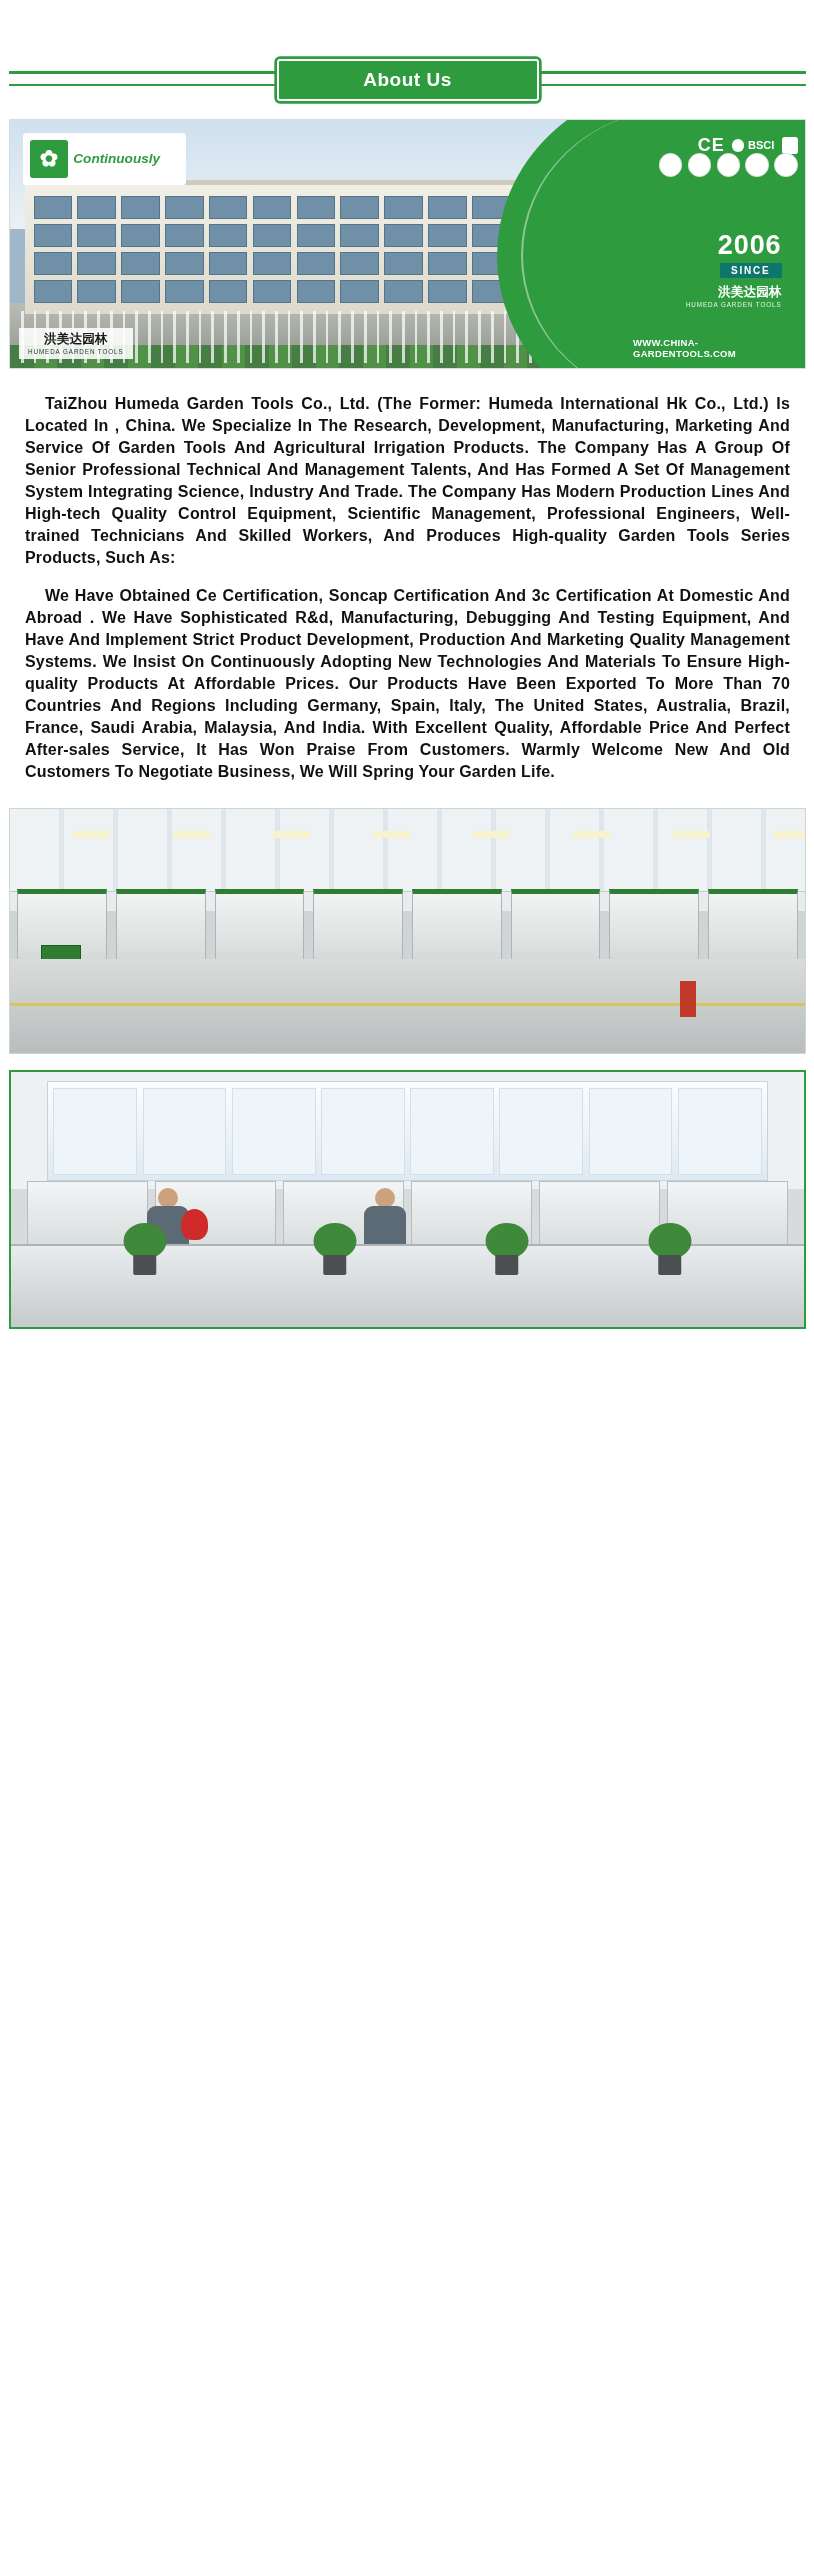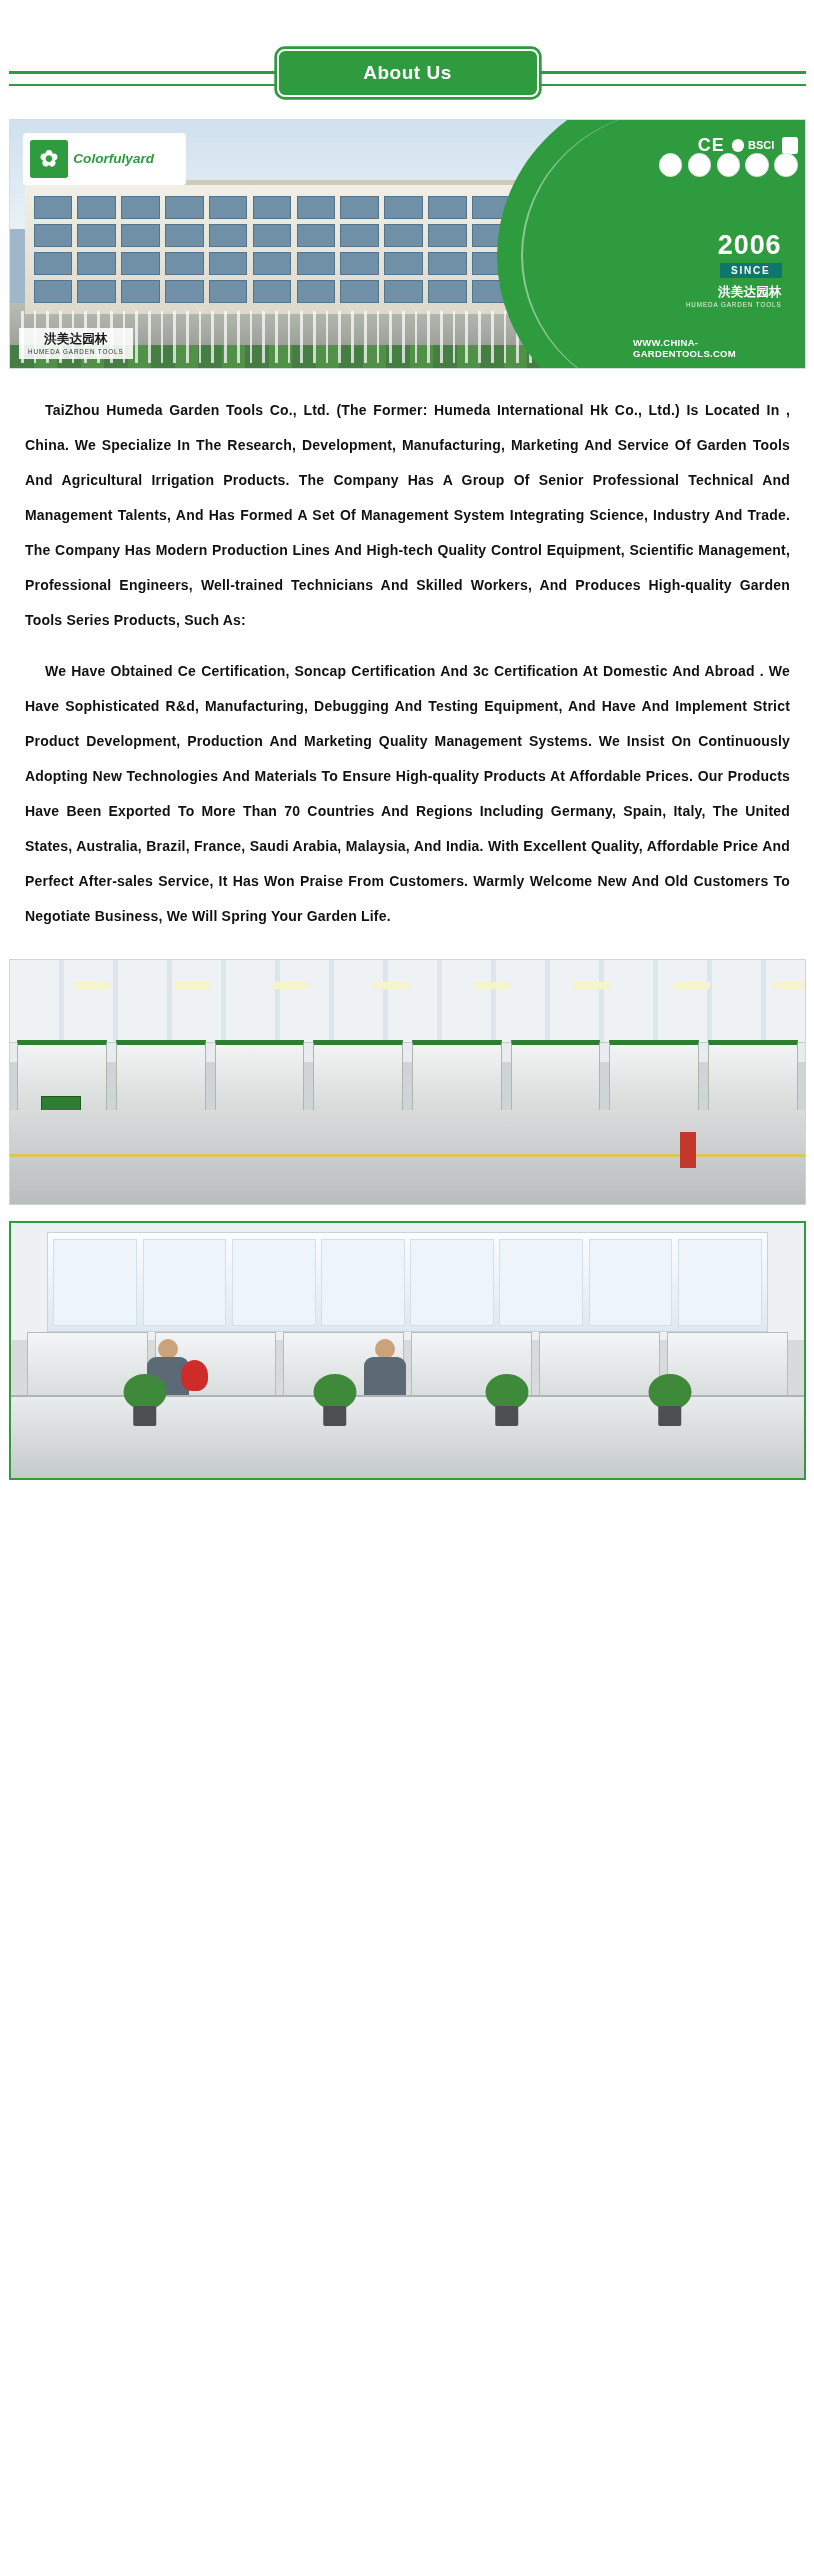--- a/index.html
+++ b/index.html
@@ -31,26 +31,26 @@
     position: absolute;
     left: 9px; right: 9px;
     height: 2.7px;
     background: #2e9b3f;
   }
   .header-rules .rule.r1 { top: 0px; }
   .header-rules .rule.r2 { top: 12.7px; }
 
   .title-pill {
     position: relative;
-    margin: 0 auto;
+    margin: 10px auto;
     width: 262px;
-    height: 48px;
+    height: 42px;
     background: #2e9b3f;
     border: 2.7px solid #ffffff;
-    border-radius: 8px;
+    border-radius: 3px;
     box-shadow: 0 0 0 2.7px #2e9b3f;
     display: flex;
     align-items: center;
     justify-content: center;
     z-index: 3;
   }
   .title-pill span {
     color: #ffffff;
     font-size: 19px;
     font-weight: bold;
@@ -207,22 +207,22 @@
   }
   .hero-plate .cn { font-size: 12.7px; font-weight: bold; color: #1a1a1a; }
   .hero-plate .en { font-size: 6.3px; letter-spacing: 0.9px; color: #333; }
 
   
   .copy {
     padding: 23.5px 25px 9px 25px;
   }
   .copy p {
     margin: 0 0 16.3px 0;
-    font-size: 14px;
-    line-height: 35px;
+    font-size: 16px;
+    line-height: 22px;
     font-weight: bold;
     color: #111;
     text-align: justify;
     text-indent: 20px;
     letter-spacing: 0.2px;
   }
   .copy p:last-child { margin-bottom: 0; }
 
   
   .photo {
@@ -403,21 +403,21 @@
         <i></i>
     </div>
   </div>
   <div class="hero-shrubs"></div>
   <div class="hero-fence"></div>
 
   <div class="hero-green-swoosh"></div>
 
   <div class="hero-logo">
     <div class="mark">✿</div>
-    <div class="txt">Colorfulyard</div>
+    <div class="txt">Continuously</div>
   </div>
 
   <div class="hero-plate">
     <div class="cn">洪美达园林</div>
     <div class="en">HUMEDA GARDEN TOOLS</div>
   </div>
 
   <div class="hero-right">
     <div class="cert-row">
       <span class="ce-mark">CE</span>

